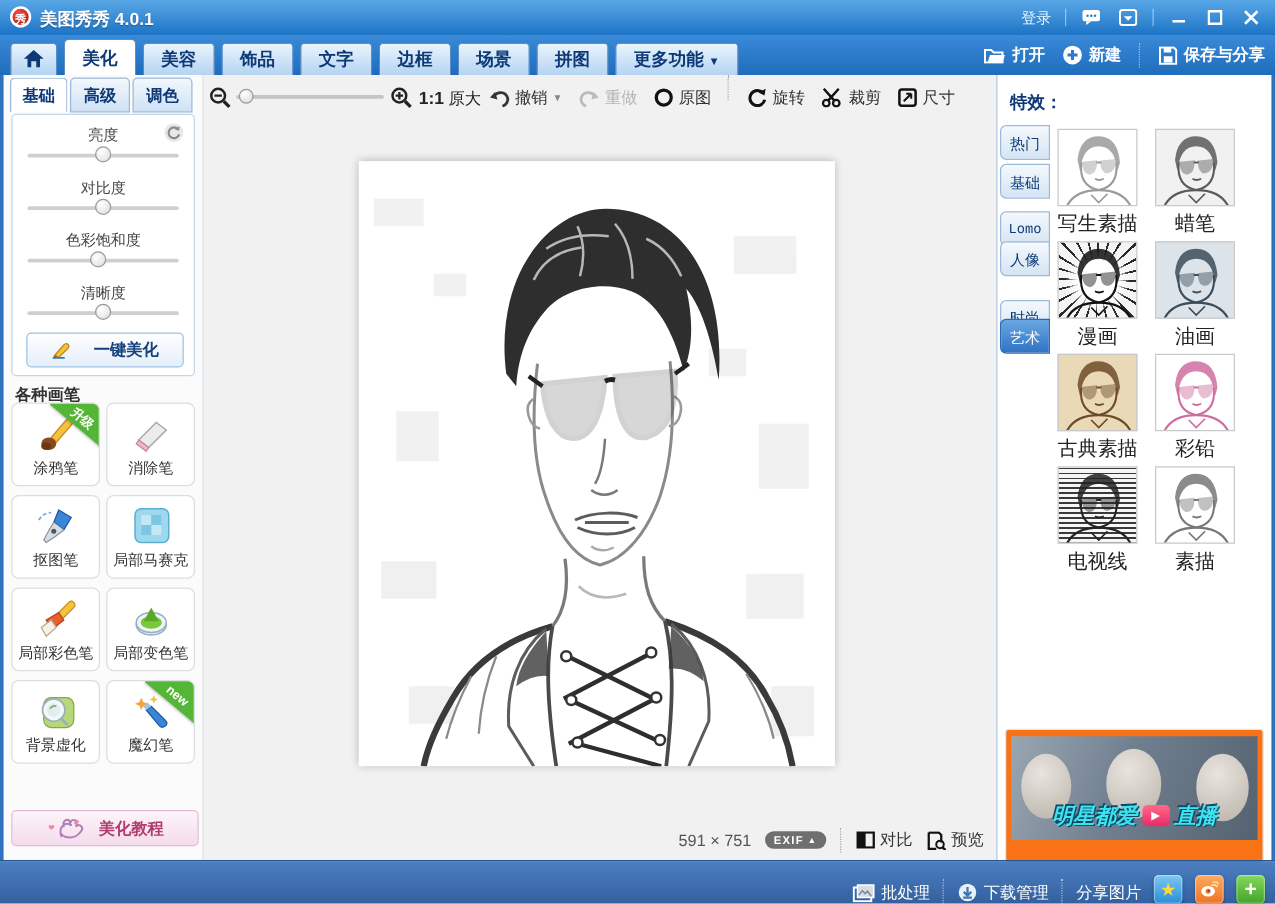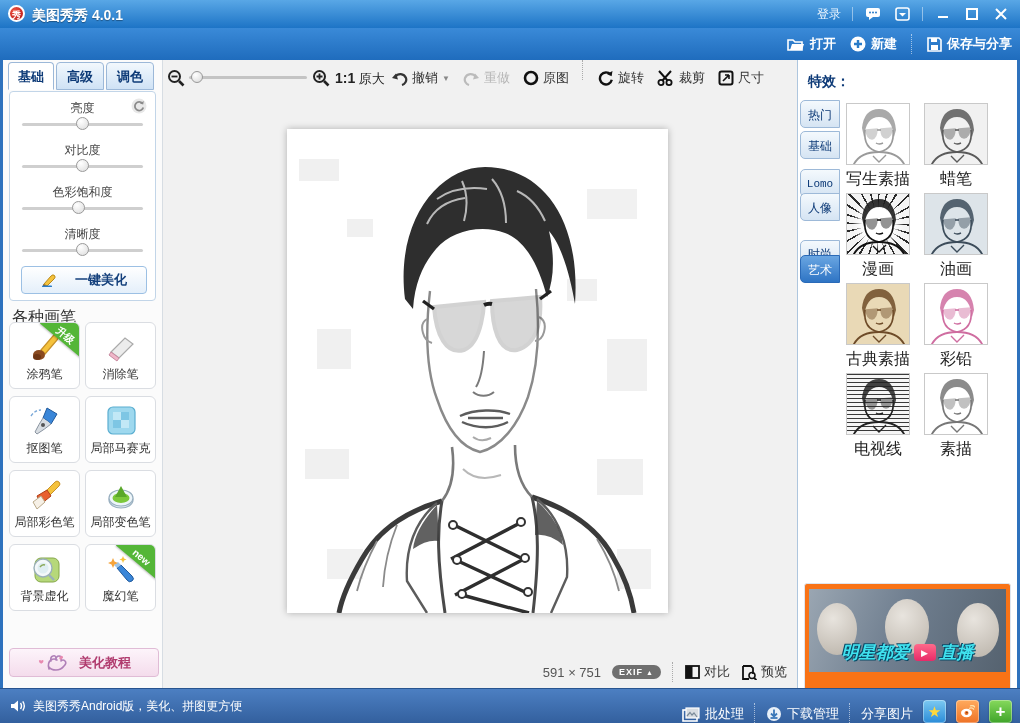--- a/index.html
+++ b/index.html
@@ -43,21 +43,21 @@
   .sliderbox{position:absolute;left:6px;top:31px;width:147px;height:210px;border:1px solid #c2d5e8;
              border-radius:4px;background:#fff;box-sizing:border-box;}
   .slabel{position:absolute;width:100%;text-align:center;color:#444;font-size:12px;}
   .strack{position:absolute;left:12px;width:121px;height:3px;background:#cfcfcf;border-radius:2px;box-shadow:0 1px 0 #fff;}
   .sknob{position:absolute;top:-6px;width:13px;height:13px;border-radius:50%;
          background:radial-gradient(circle at 35% 30%,#fff,#dcdcdc);border:1px solid #9a9a9a;box-sizing:border-box;}
   .resetbtn{position:absolute;right:8px;top:6px;width:16px;height:16px;}
   .onekey{position:absolute;left:11px;top:174px;width:124px;height:26px;border:1px solid #9cc0e4;border-radius:4px;
           background:linear-gradient(#ffffff,#e4effa);display:flex;align-items:center;justify-content:center;gap:16px;
           color:#14407c;font-size:13px;font-weight:bold;}
-  .bheader{position:absolute;left:9px;top:247px;color:#333;font-size:16px;font-weight:normal;}
+  .bheader{position:absolute;left:9px;top:247px;color:#333;font-size:13px;font-weight:bold;}
   .brush{position:absolute;width:71px;height:67px;border:1px solid #dadde2;border-radius:6px;background:#fff;
          box-sizing:border-box;overflow:hidden;}
   .brush .blabel{position:absolute;left:0;bottom:5px;width:100%;text-align:center;color:#333;font-size:12px;}
   .brush .bicon{position:absolute;left:50%;top:7px;transform:translateX(-50%);}
   .ribbon{position:absolute;right:-17px;top:-5px;width:54px;height:26px;background:#54b637;color:#fff;
           font-size:10px;font-weight:bold;text-align:center;line-height:38px;transform:rotate(40deg);
           box-shadow:0 1px 2px rgba(0,0,0,.25);}
   .tutorial{position:absolute;left:6px;top:588px;width:148px;height:27px;border:1px solid #e0bcd6;border-radius:4px;
             background:linear-gradient(#fdf4fa,#f4dcec);display:flex;align-items:center;justify-content:center;gap:8px;
             color:#b03b6e;font-size:13px;font-weight:bold;}
@@ -178,20 +178,35 @@
       </span>
       <span class="winbtn">
         <svg width="12" height="12" viewBox="0 0 12 12">
             <path d="M1,1 L11,11 M11,1 L1,11" stroke="#fff" stroke-width="2"></path>
           </svg>
       </span>
     </div>
   </div>
 
   <div class="menubar">
+    <div class="mtabs">
+      <div class="mtab home">
+        <svg width="16" height="14" viewBox="0 0 16 14" style="margin-top:5px">
+            <path d="M8,0 L16,7 L13,7 L13,14 L10,14 L10,9 L6,9 L6,14 L3,14 L3,7 L0,7 Z" fill="#0d3a77"></path>
+          </svg>
+      </div>
+      <div class="mtab active">美化</div>
+      <div class="mtab">美容</div>
+      <div class="mtab">饰品</div>
+      <div class="mtab">文字</div>
+      <div class="mtab">边框</div>
+      <div class="mtab">场景</div>
+      <div class="mtab">拼图</div>
+      <div class="mtab"><span>更多功能</span> <span class="caret">▼</span></div>
+    </div>
     <div class="mact">
       <div class="item">
         <svg width="18" height="14" viewBox="0 0 18 14">
             <path d="M1,3 L6,3 L8,5 L15,5 L15,13 L1,13 Z" fill="none" stroke="#fff" stroke-width="1.6"></path>
             <path d="M3,13 L5,7 L17,7 L15,13 Z" fill="#fff"></path>
           </svg>
         <span>打开</span>
       </div>
       <div class="item">
         <svg width="16" height="16" viewBox="0 0 16 16">
@@ -589,29 +604,20 @@
         <div class="adtext">
           <span>明星都爱</span>
           <span class="adplay">▶</span>
           <span>直播</span>
         </div>
       </div>
     </div>
   </div>
 
   <div class="bbar">
-    <div class="bleft">
-      <span>
-        <svg width="16" height="14" viewBox="0 0 16 14">
-            <path d="M1,5 L4,5 L8,1.5 L8,12.5 L4,9 L1,9 Z" fill="#fff"></path>
-            <path d="M10.5,4 q2,3 0,6 M12.8,2.4 q3,4.6 0,9.2" stroke="#fff" stroke-width="1.4" fill="none"></path>
-          </svg>
-      </span>
-      <span>美图秀秀Android版，美化、拼图更方便</span>
-    </div>
     <div class="bright">
       <span class="item">
         <svg width="18" height="15" viewBox="0 0 18 15">
             <rect x="1" y="3" width="14" height="11" fill="none" stroke="#fff" stroke-width="1.6"></rect>
             <rect x="4" y="1" width="13" height="10" fill="#d8dde2" stroke="#fff" stroke-width="1.2"></rect>
             <path d="M5,9 L8,5.5 L10,8 L12,6 L15,10" stroke="#7a8a98" stroke-width="1.2" fill="none"></path>
           </svg>
         <span>批处理</span>
       </span>
       <span class="vdot"></span>

